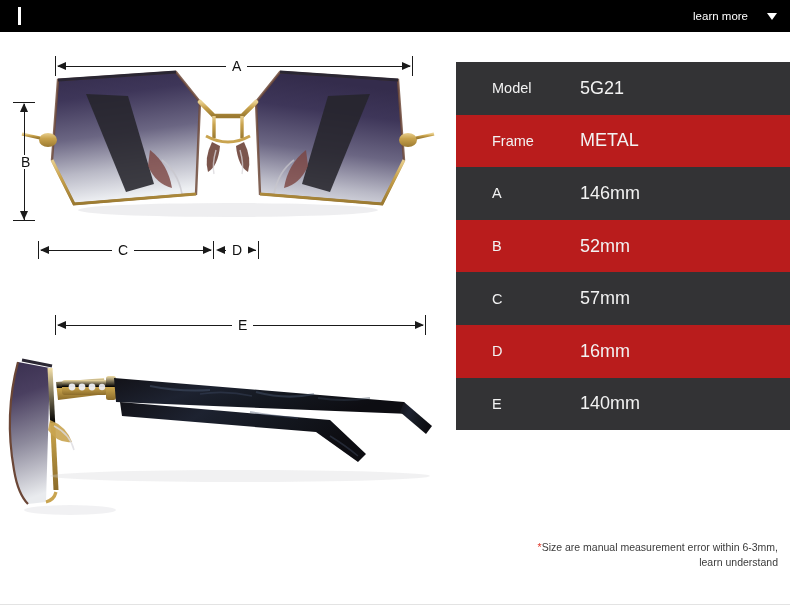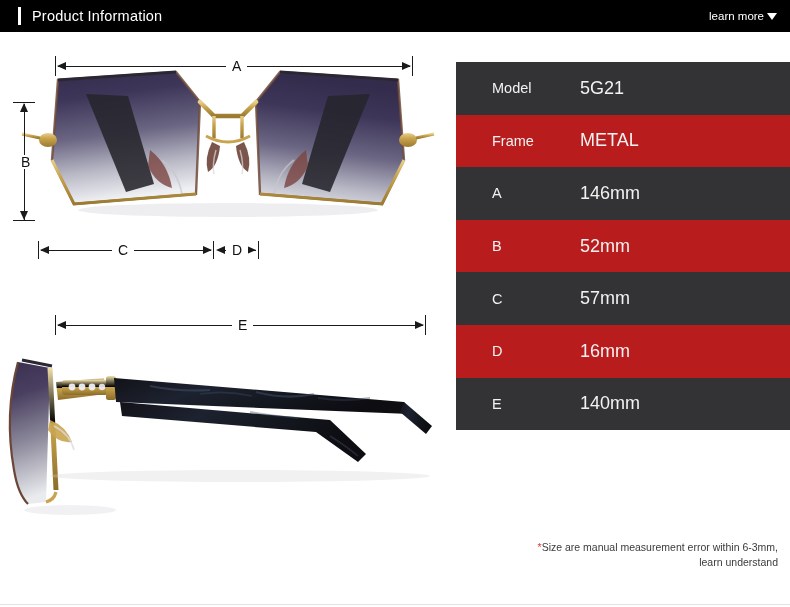--- a/index.html
+++ b/index.html
@@ -36,21 +36,21 @@
     letter-spacing: 0.2px;
     margin-left: 11px;
   }
   .header-spacer { flex: 1; }
   .learn-more {
     color: #ffffff;
     font-size: 11.5px;
     margin-right: 13px;
     display: flex;
     align-items: center;
-    gap: 3px;
+    gap: 19px;
     cursor: pointer;
   }
   .caret-down {
     width: 0; height: 0;
     border-left: 5px solid transparent;
     border-right: 5px solid transparent;
     border-top: 7px solid #ffffff;
     display: inline-block;
   }
 
@@ -162,21 +162,20 @@
     left: 0; top: 604px;
     width: 790px; height: 1px;
     background: #e3e3e3;
   }
 </style>
 </head>
 <body>
 
 <div class="header">
   <div class="header-accent"></div>
-  <div class="header-title">Product Information</div>
   <div class="header-spacer"></div>
   <div class="learn-more">
     <span>learn more</span>
     <span class="caret-down"></span>
   </div>
 </div>
 
 <div class="left-col">
 
   <svg width="456" height="260" viewBox="0 0 456 260" style="position:absolute;left:0;top:0;">

